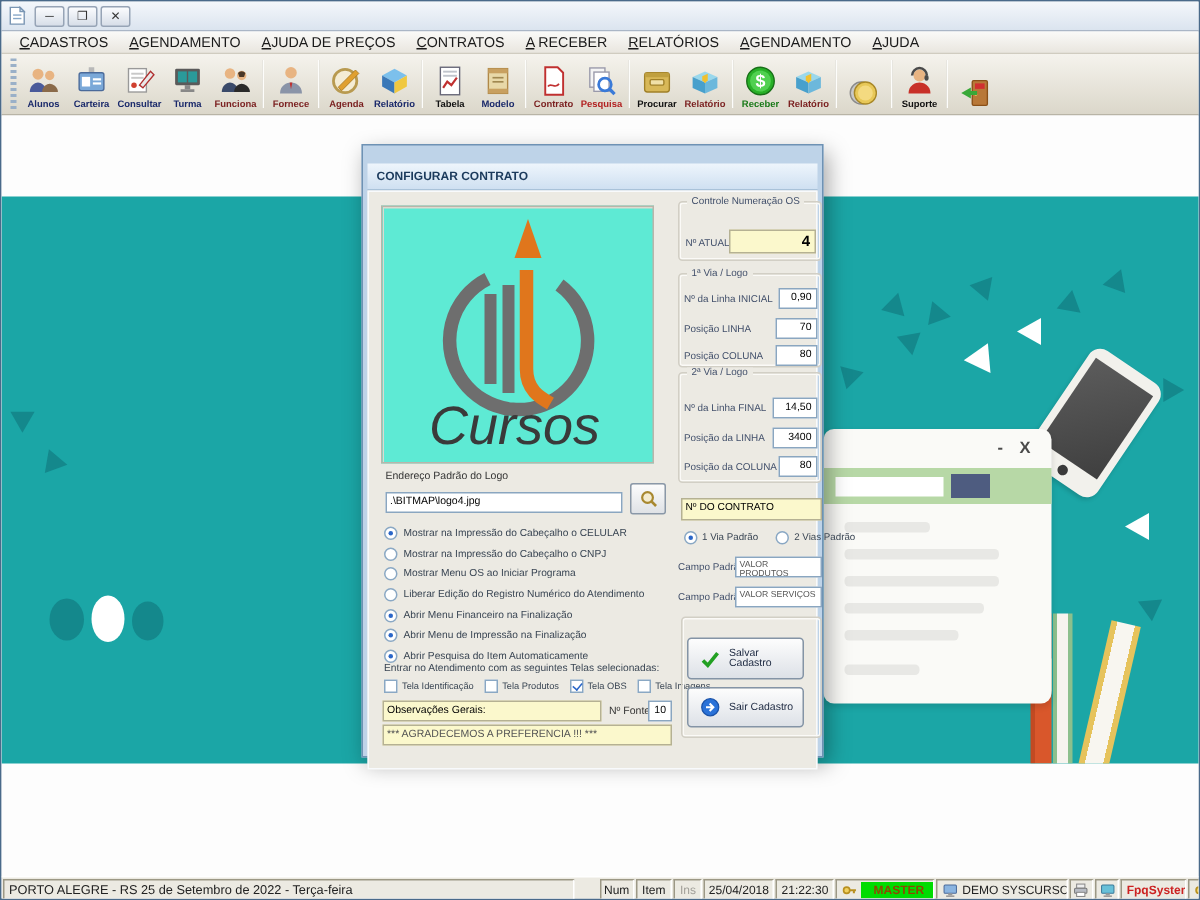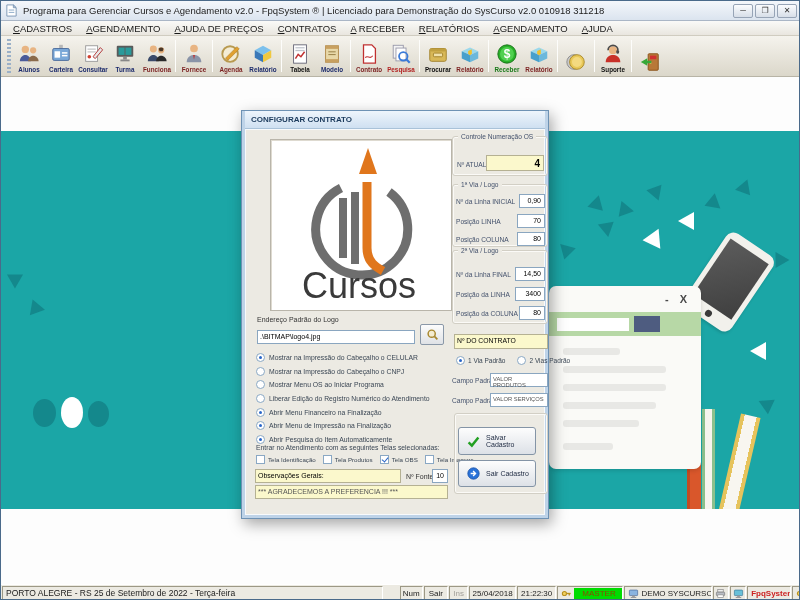--- a/index.html
+++ b/index.html
@@ -49,26 +49,26 @@
   .mw-lines{padding:12px 12px 0 14px;}
   .mw-line{height:7px;border-radius:3px;background:#e8e8e5;margin-bottom:11px;}
   .phone{position:absolute;left:700px;top:106px;width:56px;height:90px;background:#f2f1ec;
     border-radius:9px;transform:rotate(34deg);box-shadow:0 2px 3px rgba(0,0,0,.15);}
   .phone .scr{position:absolute;left:5px;right:5px;top:8px;bottom:15px;background:linear-gradient(135deg,#5c5c5c,#3f3f3f);}
   .phone .home{position:absolute;left:50%;bottom:4px;width:7px;height:7px;margin-left:-3.5px;border-radius:50%;background:#3a3a3a;}
   .book{position:absolute;bottom:0;}
   
   .dialog{position:absolute;left:240px;top:95px;width:308px;height:409px;
     background:#bed3e8;border:1px solid #6e92b4;box-shadow:3px 5px 14px rgba(0,0,0,.35);
-    padding:0 3px 3px 3px;margin-top:14px;}
+    padding:12px 3px 3px 3px;}
   .dlg-title{height:18px;background:linear-gradient(#eef5fc,#cfe0f1);border-bottom:1px solid #a9c2d9;
     display:flex;align-items:center;padding-left:6px;font-size:8px;font-weight:bold;color:#1b3a5c;}
   .dlg-body{position:relative;height:386px;background:#eceae3;border:1px solid #f8fafc;font-size:7px;color:#222;}
-  .logobox{position:absolute;left:24px;top:9px;width:182px;height:172px;background:#ffffff;
-    border:1px solid #b9b5aa;box-shadow:inset 1px 1px 0 #dedad0;}
+  .logobox{position:absolute;left:8px;top:9px;width:182px;height:172px;background:#5eead4;
+    border:1px solid #b9b5aa;box-shadow:inset 1px 1px 0 #dedad0;font-style:italic;}
   .lbl{position:absolute;font-size:6.6px;color:#42506b;white-space:nowrap;}
   .fld{position:absolute;height:14px;background:#fff;border:1px solid #8aa6c0;
     font-size:7px;color:#000;text-align:right;padding:2px 3px 0 2px;}
   .fld.left{text-align:left;}
   .ylw{background:#fbf8cc;border:1px solid #b5b193;}
   .srchbtn{position:absolute;left:174px;top:194px;width:24px;height:21px;border:1px solid #8a98a8;border-radius:2px;
     background:linear-gradient(#fcfcfc,#dfe2e6);display:flex;align-items:center;justify-content:center;}
   .opt{position:absolute;left:10px;display:flex;align-items:center;gap:4px;height:10px;white-space:nowrap;}
   .optlabel{font-size:6.8px;color:#3a4654;}
   .radio{width:9px;height:9px;border-radius:50%;background:#fff;border:1px solid #8aa8c4;position:relative;flex:0 0 auto;}
@@ -82,37 +82,36 @@
     background:linear-gradient(#fdfdfd,#dde1e7);display:flex;align-items:center;gap:6px;
     padding-left:8px;font-size:7px;color:#1c2840;}
   .dlgbtn svg{width:13px;height:13px;flex:0 0 auto;}
   
   .statusbar{position:absolute;left:0;top:583px;width:800px;height:17px;background:#eceae2;
     border-top:1px solid #fff;display:flex;align-items:center;gap:1px;padding:0 1px;}
   .sp{border:1px solid;border-color:#9c9885 #ffffff #ffffff #9c9885;height:14px;
     display:flex;align-items:center;padding:0 3px;font-size:8px;color:#222;white-space:nowrap;overflow:hidden;}
   .sp.dim{color:#a2a09a;}
   .sp svg{width:11px;height:11px;flex:0 0 auto;}
-  .greenbox{background:#00dc00;color:#8a4a00;font-weight:normal;font-size:8px;
+  .greenbox{background:#00dc00;color:#8a4a00;font-weight:bold;font-size:8px;
     padding:0 8px;height:11px;line-height:11px;margin-left:2px;}
   .brand{color:#cc2222;font-weight:bold;padding-left:10px;}
 </style>
 </head>
 <body>
 
 <div class="screen">
 
   <div class="titlebar">
     <svg class="appicon" viewBox="0 0 14 14">
       <path d="M2 1 h7 l3 3 v9 h-10 z" fill="#fff" stroke="#7a96b4"></path>
       <path d="M9 1 l3 3 h-3 z" fill="#cfe0f0" stroke="#7a96b4"></path>
       <rect x="4" y="6" width="6" height="1" fill="#88a8c8"></rect>
         <rect x="4" y="8.5" width="6" height="1" fill="#88a8c8"></rect>
     </svg>
-    <span class="wtitle">Programa para Gerenciar Cursos e Agendamento v2.0 - FpqSystem ® | Licenciado para Demonstração do SysCurso v2.0 010918 311218</span>
     <span class="winbtns">
       <span class="wbtn">─</span>
       <span class="wbtn">❐</span>
       <span class="wbtn">✕</span>
     </span>
   </div>
 
   <div class="menubar">
     <span class="menuitem">CADASTROS</span>
     <span class="menuitem">AGENDAMENTO</span>
@@ -546,21 +545,21 @@
           <span>Sair Cadastro</span>
         </div>
       </div>
 
     </div>
   </div>
 
   <div class="statusbar">
     <span class="sp" style="width:412px;font-size:8.5px;">PORTO ALEGRE - RS 25 de Setembro de 2022 - Terça-feira</span>
     <span class="sp" style="width:24px;justify-content:center;margin-left:16px;">Num</span>
-    <span class="sp" style="width:26px;justify-content:center;">Sair</span>
+    <span class="sp" style="width:26px;justify-content:center;">Item</span>
     <span class="sp dim" style="width:20px;justify-content:center;">Ins</span>
     <span class="sp" style="width:50px;justify-content:center;">25/04/2018</span>
     <span class="sp" style="width:42px;justify-content:center;">21:22:30</span>
     <span class="sp" style="width:70px;">
       <svg viewBox="0 0 16 16">
           <circle cx="5" cy="8" r="3" fill="#f0d060" stroke="#b89020" stroke-width="1.6"></circle>
           <line x1="8" y1="8" x2="14" y2="8" stroke="#b89020" stroke-width="2"></line>
           <line x1="12" y1="8" x2="12" y2="11" stroke="#b89020" stroke-width="2"></line>
         </svg>
       <span class="greenbox">MASTER</span>

